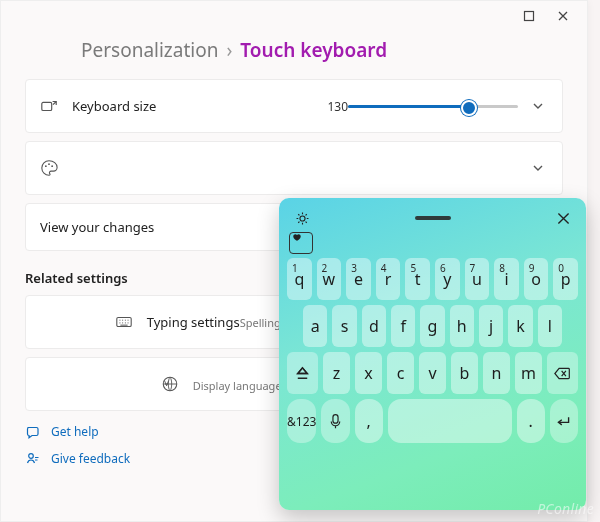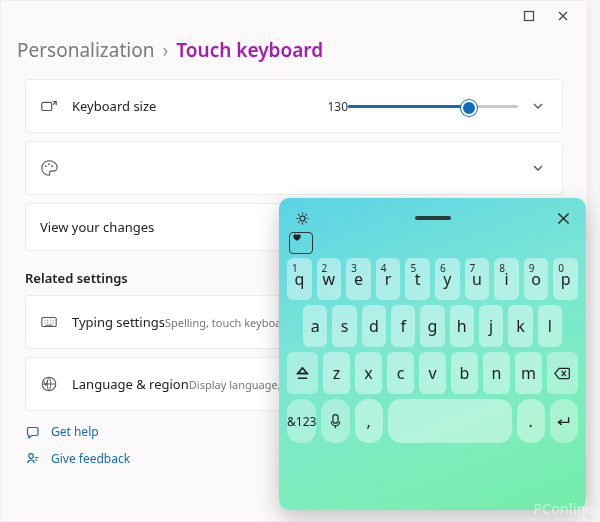--- a/index.html
+++ b/index.html
@@ -1,24 +1,24 @@
 <!DOCTYPE html>
 <html><head>
 <meta charset="utf-8">
 <style>
   html,body{margin:0;padding:0;font-family:"Segoe UI",system-ui,sans-serif;background:#f8f4f4;}
   .canvas{width:600px;height:522px;position:relative;overflow:hidden;background:#f8f4f4;}
   .settings{position:absolute;left:0;top:0;right:12px;bottom:0;background:#fbf9f9;border:1px solid #eee;box-shadow:0 2px 8px rgba(0,0,0,.05);}
   .titlebar{height:22px;display:flex;justify-content:flex-end;align-items:center;padding:4px 10px 0;color:#444;}
   .titlebar .tbtn{width:28px;height:18px;display:flex;align-items:center;justify-content:center;margin-left:6px;cursor:default;}
   .titlebar svg{width:12px;height:12px;}
-  .breadcrumb{display:flex;align-items:center;gap:8px;padding:10px 16px 16px;color:#7a7a7a;font-size:19px;}
+  .breadcrumb{display:flex;align-items:center;gap:8px;padding:10px 32px 16px;color:#7a7a7a;font-size:19px;margin-left:48px;}
   .breadcrumb .current{color:#a21caf;font-weight:600;}
   .chev{color:#999;}
-  .card{margin:0 24px 8px;background:#fff;border:1px solid #ecebeb;border-radius:4px;display:flex;align-items:center;padding:12px 14px;min-height:28px;}
+  .card{margin:0 24px 8px;background:#fff;border:1px solid #ecebeb;border-radius:4px;display:flex;align-items:center;padding:12px 14px;min-height:28px;justify-content:center;}
   .card .ic{width:18px;height:18px;margin-right:14px;color:#555;flex:0 0 18px;display:flex;align-items:center;justify-content:center;}
   .card .ic svg{width:18px;height:18px;}
   .card .lbl{font-size:13px;color:#222;}
   .card .sub{font-size:11px;color:#777;margin-top:2px;}
   .card .col{display:flex;flex-direction:row;}
   .card .spacer{flex:1;}
   .slider-val{font-size:12px;color:#333;}
   .slider{position:relative;width:170px;height:14px;margin-right:10px;}
   .slider .track{position:absolute;top:6px;left:0;right:0;height:3px;background:#c9c9c9;border-radius:2px;}
   .slider .fill{position:absolute;top:6px;left:0;width:70%;height:3px;background:#0f6cbd;border-radius:2px;}
@@ -48,21 +48,21 @@
   .key{position:relative;flex:1;height:42px;border-radius:6px;background:rgba(255,255,255,.42);
        display:flex;align-items:center;justify-content:center;font-size:16px;color:#1d1d1d;}
   .key .num{position:absolute;top:3px;left:5px;font-size:10px;color:#2a2a2a;}
   .key.w15{flex:1.15;}
   .key.space{flex:4.4;}
   .key.func{background:rgba(255,255,255,.34);}
   .key.low{height:44px;border-radius:13px;}
   .key.sym{font-size:12px;}
   .key .kic{width:17px;height:17px;}
   .key .kic svg{width:17px;height:17px;}
-  .watermark{position:absolute;right:6px;bottom:4px;font-size:14px;color:rgba(255,255,255,.55);pointer-events:none;letter-spacing:.3px;text-align:center;}
+  .watermark{position:absolute;right:6px;bottom:4px;font-size:14px;font-style:italic;color:rgba(255,255,255,.55);pointer-events:none;letter-spacing:.3px;text-align:center;}
 </style>
 </head>
 <body>
 <div class="canvas">
 
 <div class="settings">
   <div class="titlebar">
     <div class="tbtn">
           <svg viewBox="0 0 12 12">
             <rect x="1.5" y="1.5" width="9" height="9" fill="none" stroke="#444" stroke-width="1.2"></rect>
@@ -142,21 +142,20 @@
 
   <div class="card">
     <span class="ic">
       <svg viewBox="0 0 20 20">
             <circle cx="10" cy="10" r="7.5" fill="none" stroke="#555" stroke-width="1.2"></circle>
             <path d="M2.5 10h15M10 2.5c2.5 2.5 2.5 12.5 0 15M10 2.5c-2.5 2.5-2.5 12.5 0 15" fill="none" stroke="#555" stroke-width="1"></path>
             <path d="M4 6.5l2.2 5.5M8.4 6.5l-2.2 5.5M4.7 10h2.6" stroke="#555" stroke-width="1" fill="none"></path>
           </svg>
     </span>
     <div class="col">
-      <span class="lbl">Language &amp; region</span>
       <span class="sub">Display language, preferred language, region</span>
     </div>
   </div>
 
   <div class="help-links">
     <div class="help-link">
       <span class="hic"><svg viewBox="0 0 16 16">
               <path d="M2.5 3.5h9a1.5 1.5 0 0 1 1.5 1.5v5a1.5 1.5 0 0 1-1.5 1.5H7l-3 2.3V11.5H4A1.5 1.5 0 0 1 2.5 10V5A1.5 1.5 0 0 1 4 3.5z" fill="none" stroke="#0f6cbd" stroke-width="1.2"></path>
             </svg></span>
       <span>Get help</span>

